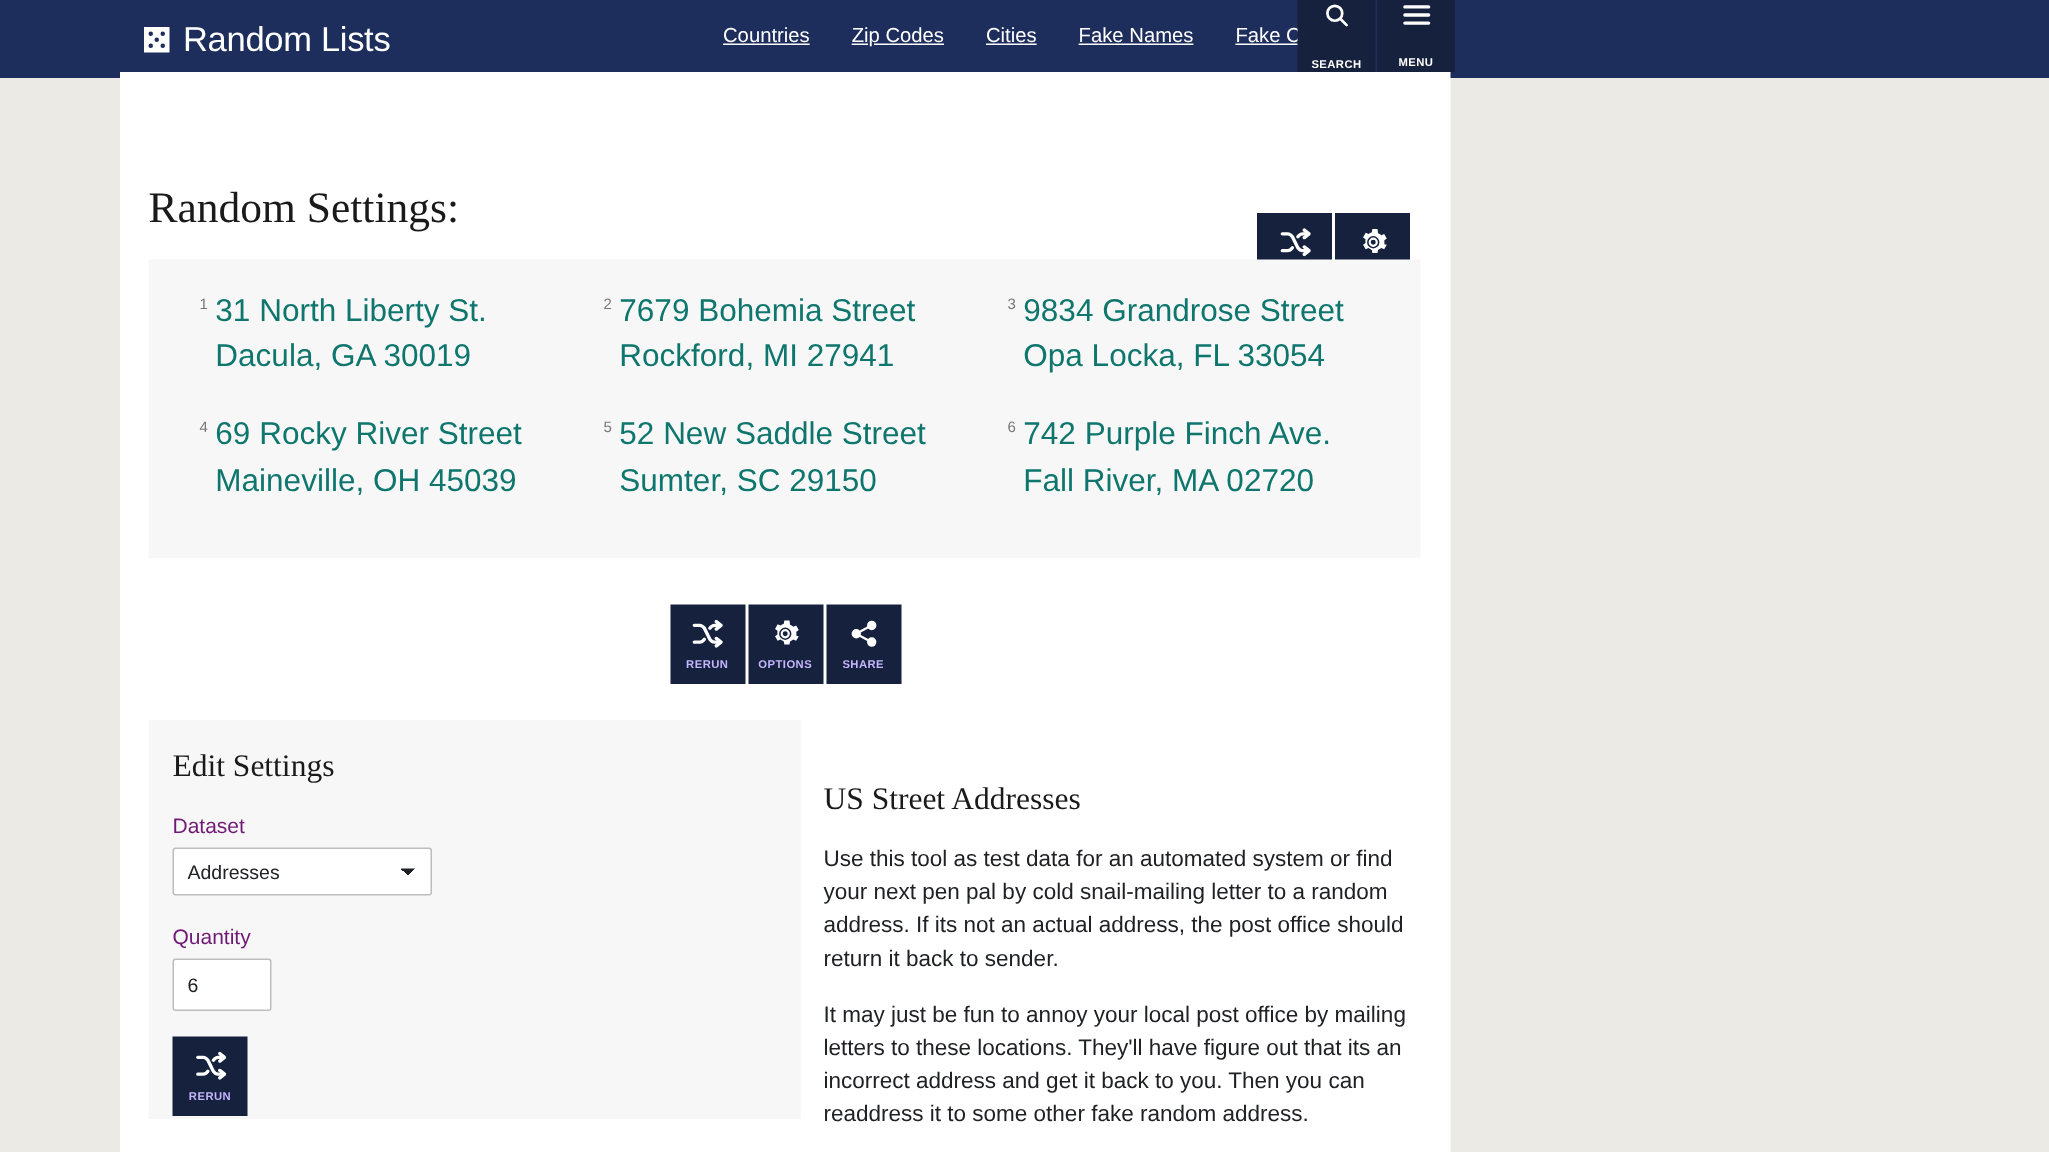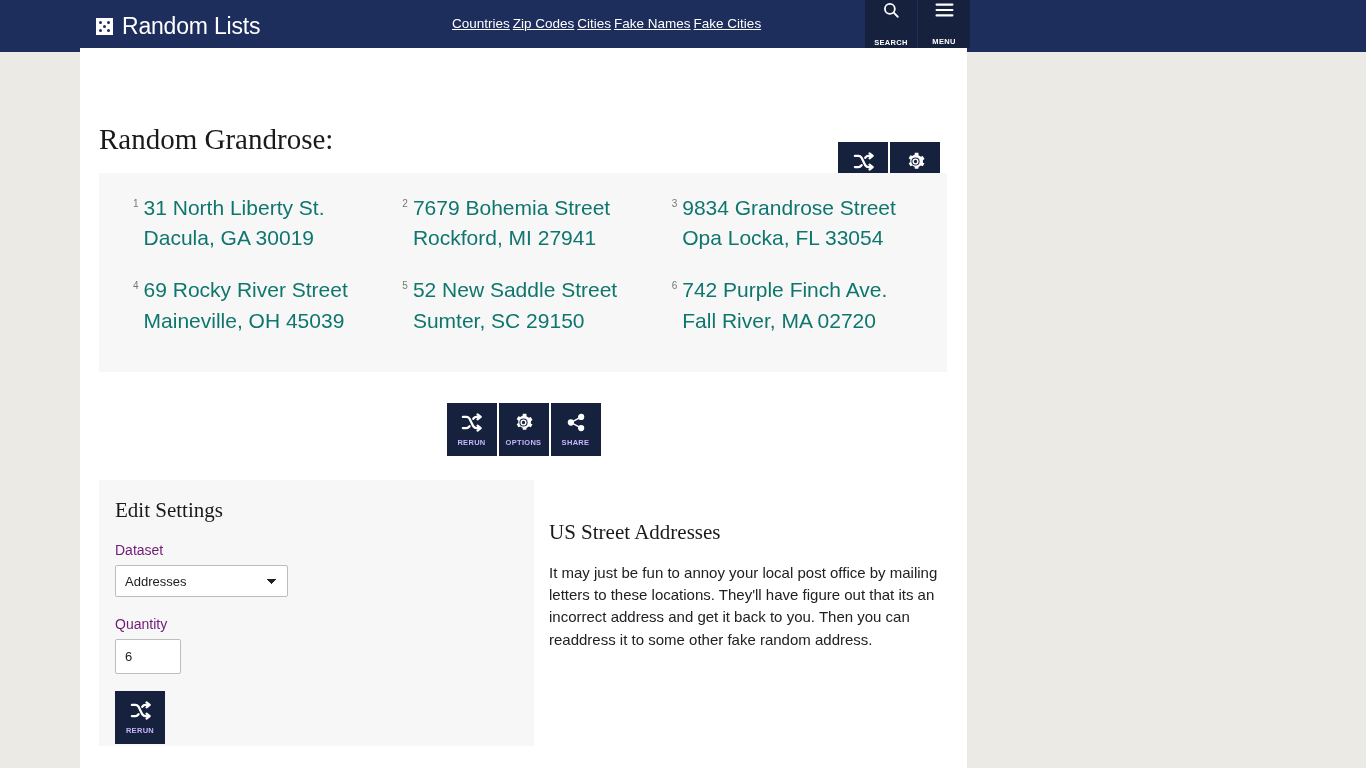--- a/index.html
+++ b/index.html
@@ -48,23 +48,23 @@
     font-family: "Liberation Sans", sans-serif;
     font-size: 23px;
     font-weight: 400;
     letter-spacing: -0.2px;
     line-height: 1;
     white-space: nowrap;
   }
 
   .main-nav {
     position: absolute;
-    left: 452px; top: 16px;
+    left: 482px; top: 16px;
     display: flex; align-items: center;
-    gap: 3px;
+    gap: 28px;
   }
   .main-nav a {
     color: #ffffff;
     font-size: 13.5px;
     text-decoration: underline;
     white-space: nowrap;
   }
 
   .header-tools {
     position: absolute;
@@ -306,21 +306,21 @@
           </svg>
       </span>
       <span class="cap">MENU</span>
     </button>
   </div>
 </div>
 
 <div class="page">
 
   <div class="title-row">
-    <h1 class="page-title">Random Grandrose:</h1>
+    <h1 class="page-title">Random Settings:</h1>
 
     <div class="btn-group">
       <button class="act-btn">
         <span class="glyph">
           <svg width="21" height="19" viewBox="0 0 24 22" fill="none" stroke="#ffffff" stroke-width="2.6" stroke-linecap="round" stroke-linejoin="round">
             <path d="M2 4.5h4.2c1.6 0 2.6.9 3.6 2.2l4.2 8.6c1 1.3 2 2.2 3.6 2.2H22"></path>
             <path d="M2 17.5h4.2c1.6 0 2.6-.9 3.6-2.2"></path>
             <path d="M14 6.7c1-1.3 2-2.2 3.6-2.2H22"></path>
             <path d="M19 1.6 22.6 4.5 19 7.4"></path>
             <path d="M19 14.6 22.6 17.5 19 20.4"></path>
@@ -429,16 +429,17 @@
             <path d="M19 14.6 22.6 17.5 19 20.4"></path>
           </svg>
         </span>
         <span class="cap">RERUN</span>
       </button>
     </div>
   </div>
 
   <div class="info">
     <h2>US Street Addresses</h2>
+    <p>Use this tool as test data for an automated system or find your next pen pal by cold snail-mailing letter to a random address. If its not an actual address, the post office should return it back to sender.</p>
     <p>It may just be fun to annoy your local post office by mailing letters to these locations. They'll have figure out that its an incorrect address and get it back to you. Then you can readdress it to some other fake random address.</p>
   </div>
 
 </div>
 
 </body></html>

